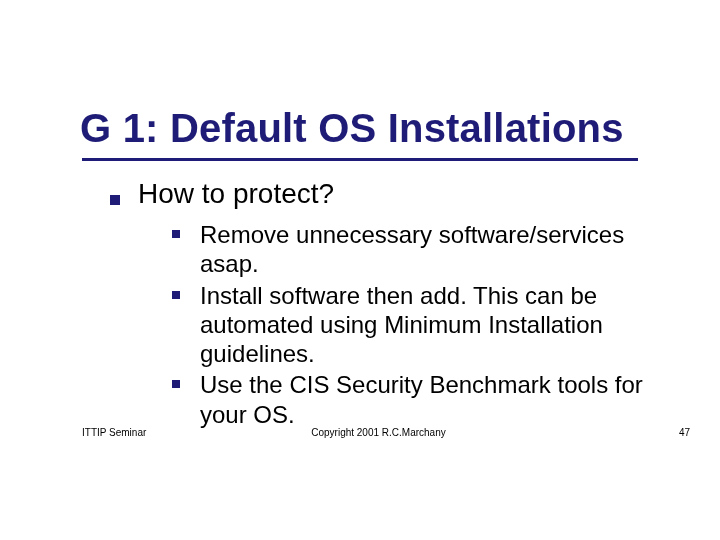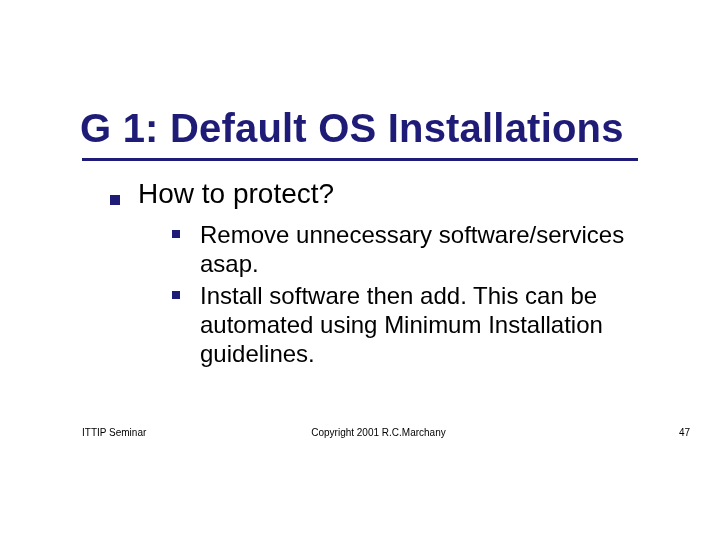--- a/index.html
+++ b/index.html
@@ -36,20 +36,24 @@
   </div>
   <div class="sub">
     <div class="lvl2">
       <div class="bullet"></div>
       <div class="text">Remove unnecessary software/services asap.</div>
     </div>
     <div class="lvl2">
       <div class="bullet"></div>
       <div class="text">Install software then add. This can be automated using Minimum Installation guidelines.</div>
     </div>
+    <div class="lvl2">
+      <div class="bullet"></div>
+      <div class="text">Use the CIS Security Benchmark tools for your OS.</div>
+    </div>
   </div>
 </div>
 
 <div class="footer">
   <span>ITTIP Seminar</span>
   <span class="center">Copyright 2001 R.C.Marchany</span>
   <span class="right">47</span>
 </div>
 
 </div>

